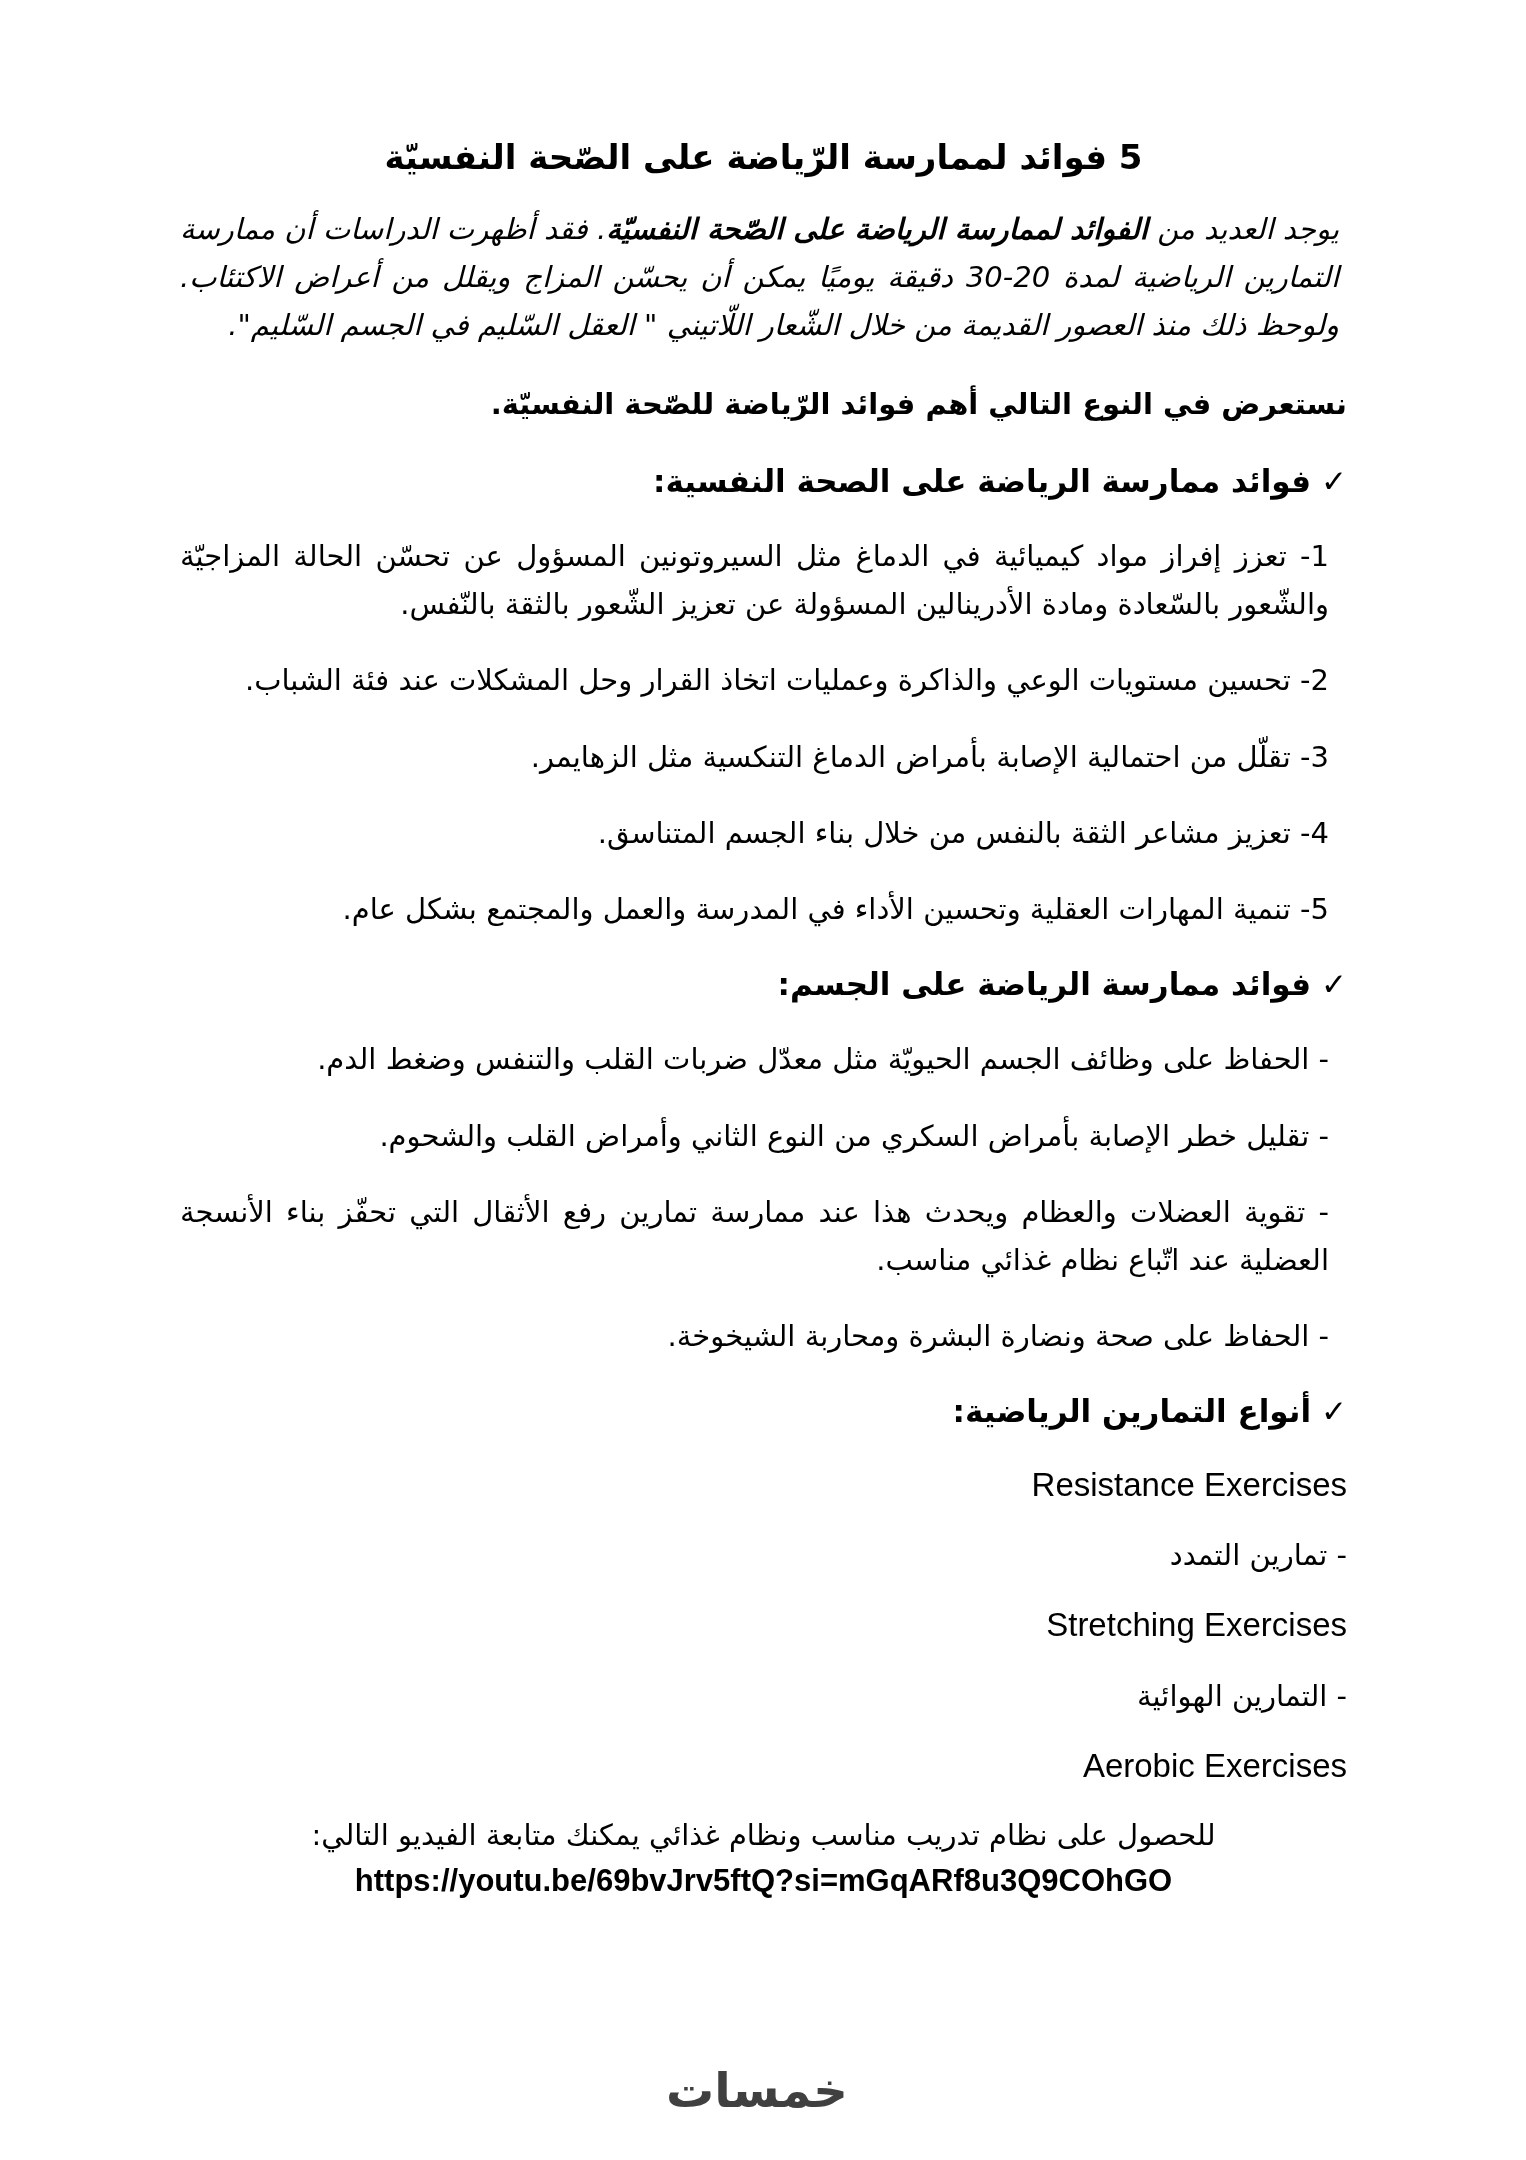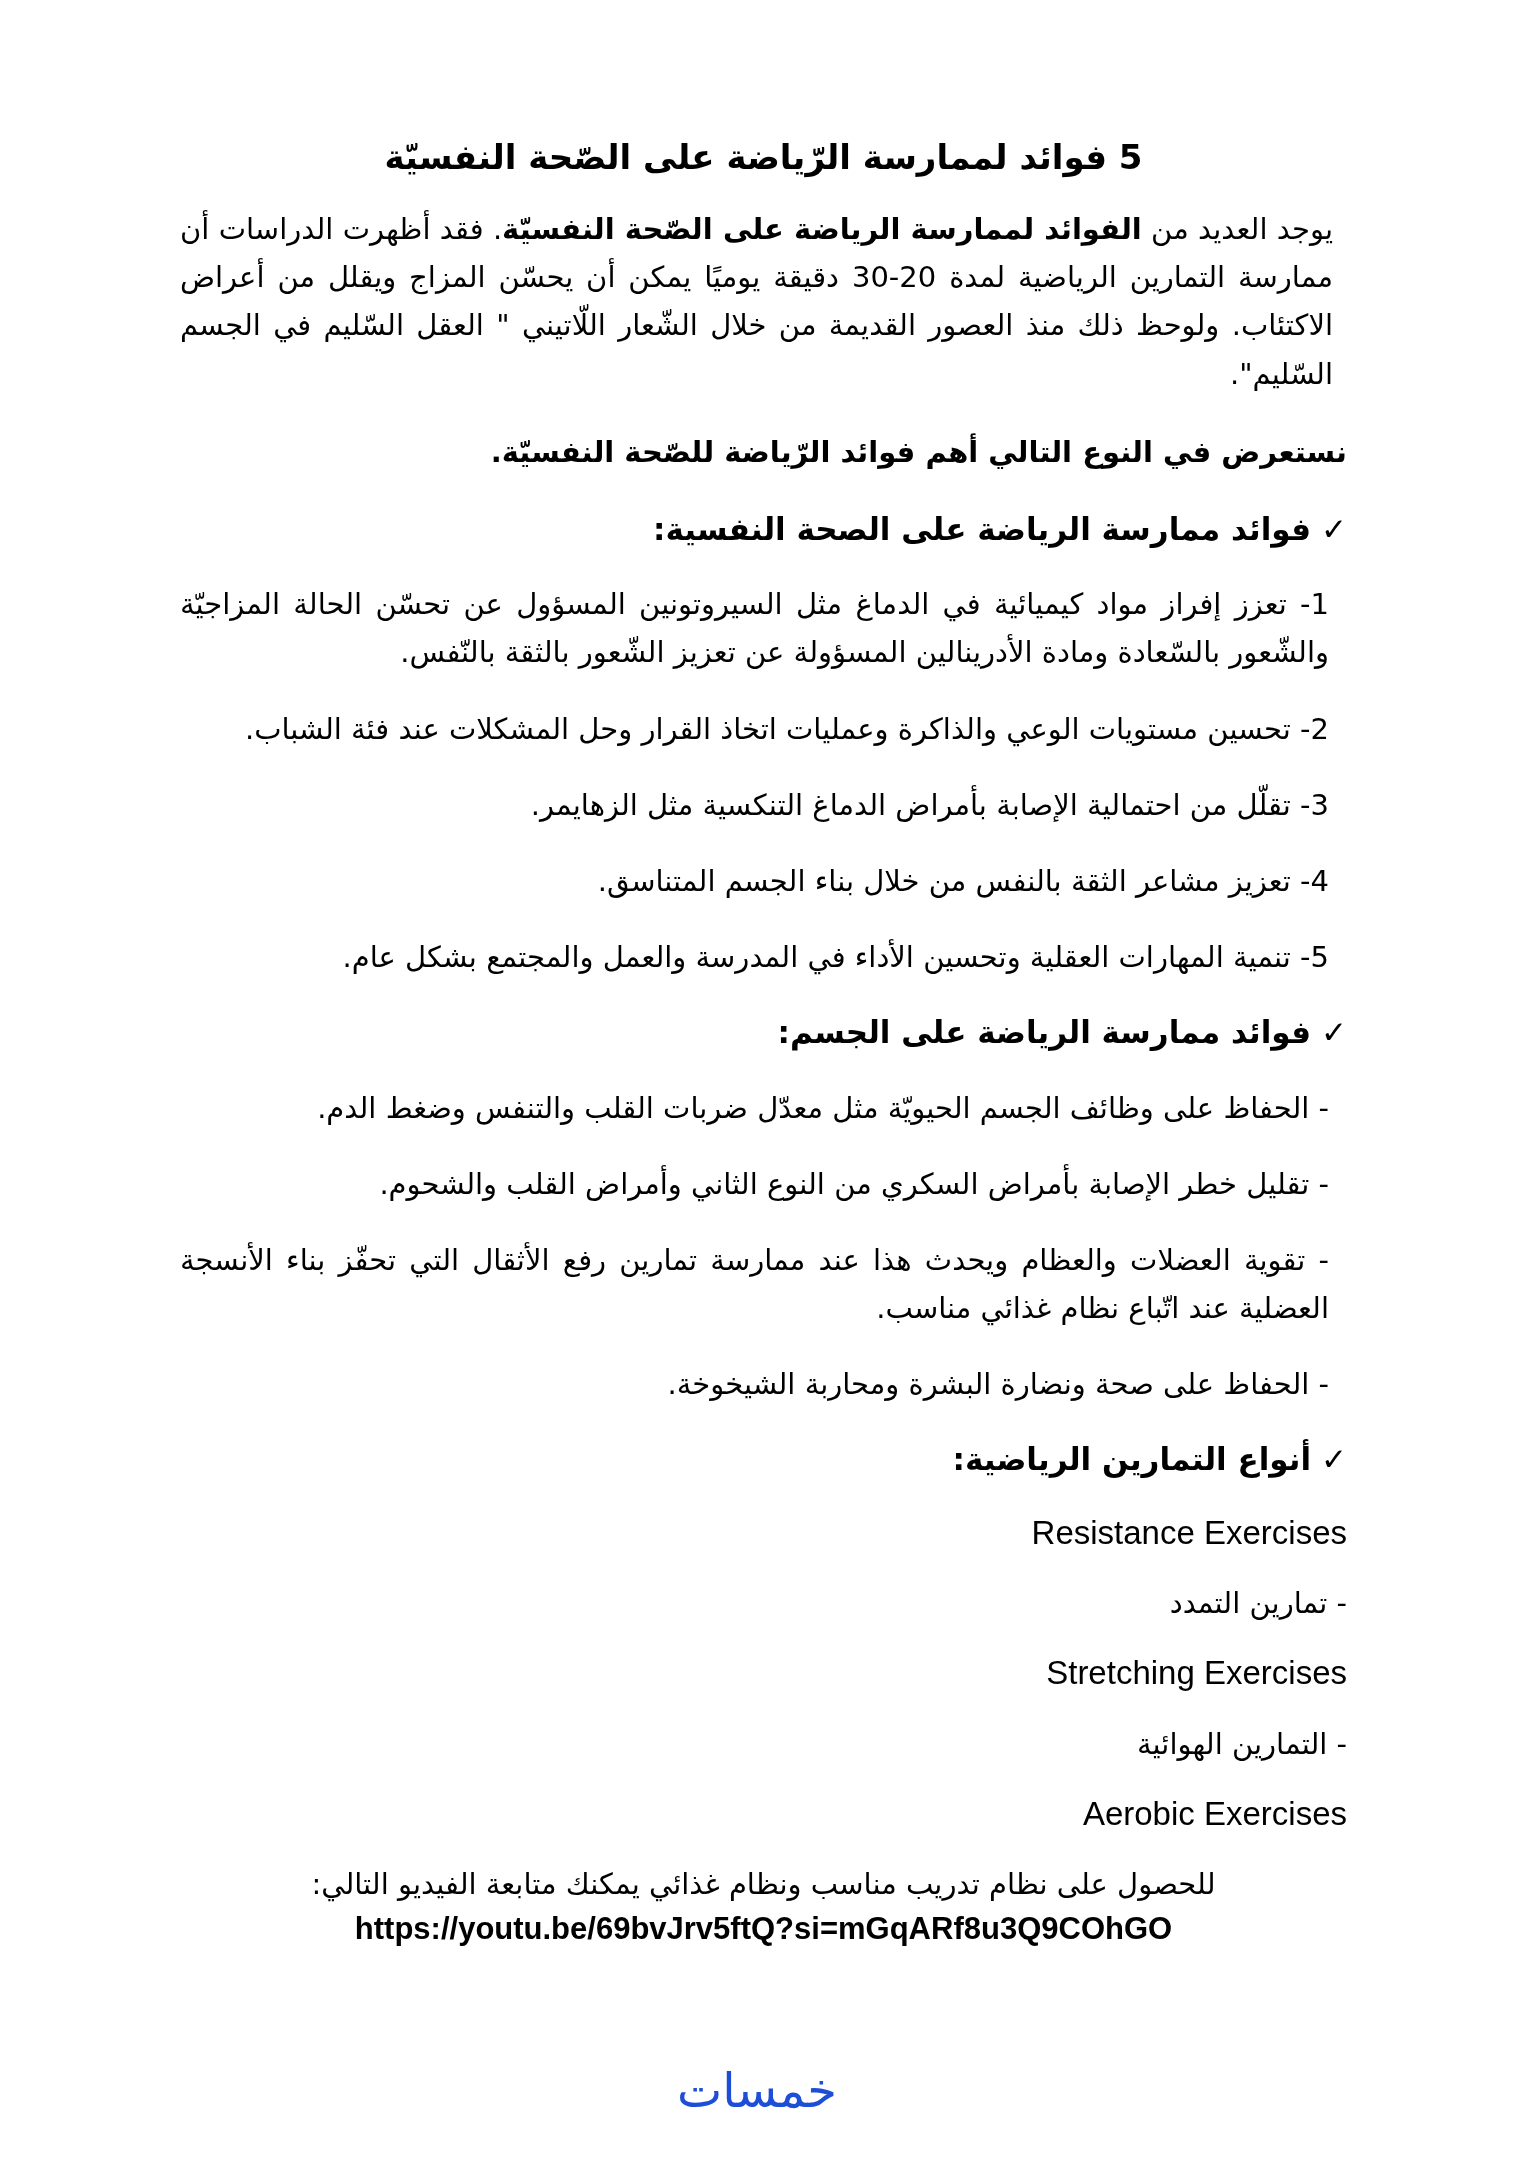--- a/index.html
+++ b/index.html
@@ -19,21 +19,22 @@
     font-size: 34px;
     font-weight: bold;
     text-align: center;
     margin: 0 0 26px 0;
     line-height: 1.3;
   }
   .para {
     font-size: 29px;
     line-height: 1.66;
     text-align: justify;
-    margin: 0 14px 30px 0;
+    margin: 0 8px 30px 0;
+    font-style: italic;
   }
   .para .b { font-weight: bold; }
   .lead {
     font-size: 29px;
     font-weight: bold;
     line-height: 1.66;
     text-align: right;
     margin: 0 0 30px 0;
   }
   .heading {
@@ -78,23 +79,23 @@
     text-align: center;
     margin: 4px 0 0 0;
     color: #000000;
   }
   .watermark {
     position: absolute;
     bottom: 42px;
     left: 0;
     right: 12px;
     text-align: center;
-    color: #1d4ed8;
+    color: #404040;
     font-size: 48px;
-    font-weight: normal;
+    font-weight: bold;
     letter-spacing: 2px;
   }
 </style>
 </head>
 <body>
 
 <div class="page">
 
   <h1 class="title">5 فوائد لممارسة الرّياضة على الصّحة النفسيّة</h1>
 

